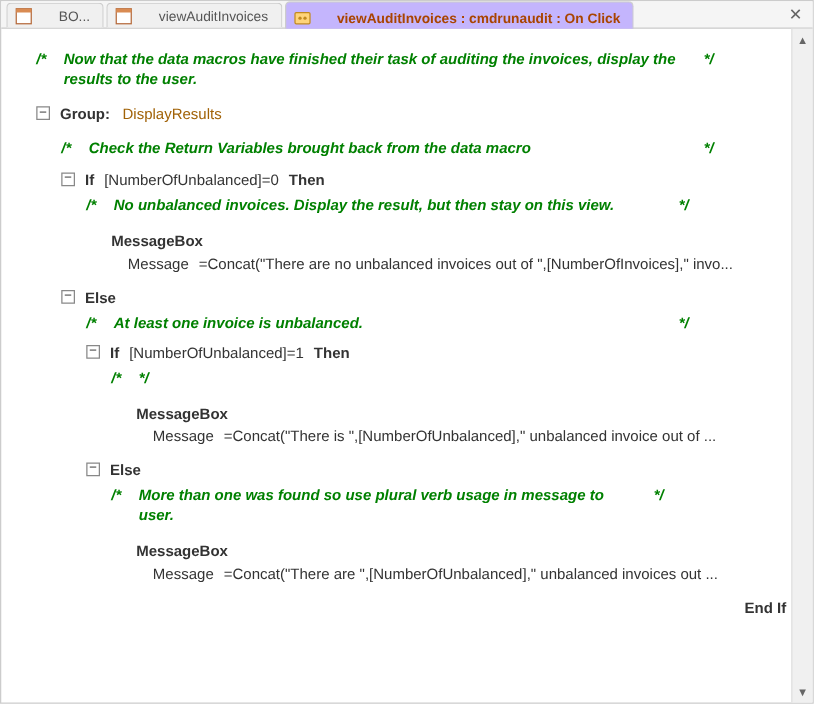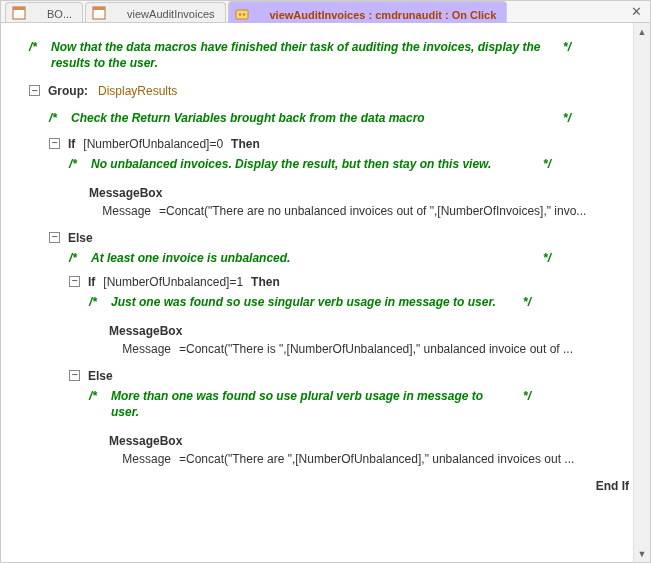--- a/index.html
+++ b/index.html
@@ -214,21 +214,20 @@
     <span class="toggle">−</span>
     <span class="kw">If</span>
     <span style="width:8px;"></span>
     <span class="expr">[NumberOfUnbalanced]=1</span>
     <span style="width:8px;"></span>
     <span class="kw">Then</span>
   </div>
 
   <div class="comment ind4" style="max-width:520px;">
     <span class="cstart">/*</span>
-    <span class="ctext">Just one was found so use singular verb usage in message to user.</span>
     <span class="cend">*/</span>
   </div>
 
   <div class="msgbox ind5">MessageBox</div>
   <div class="param-row ind5">
     <span class="param-name" style="width:70px;">Message</span>
     <span class="param-val">=Concat("There is ",[NumberOfUnbalanced]," unbalanced invoice out of ...</span>
   </div>
 
   <div class="row ind3" style="margin-top:6px;">

